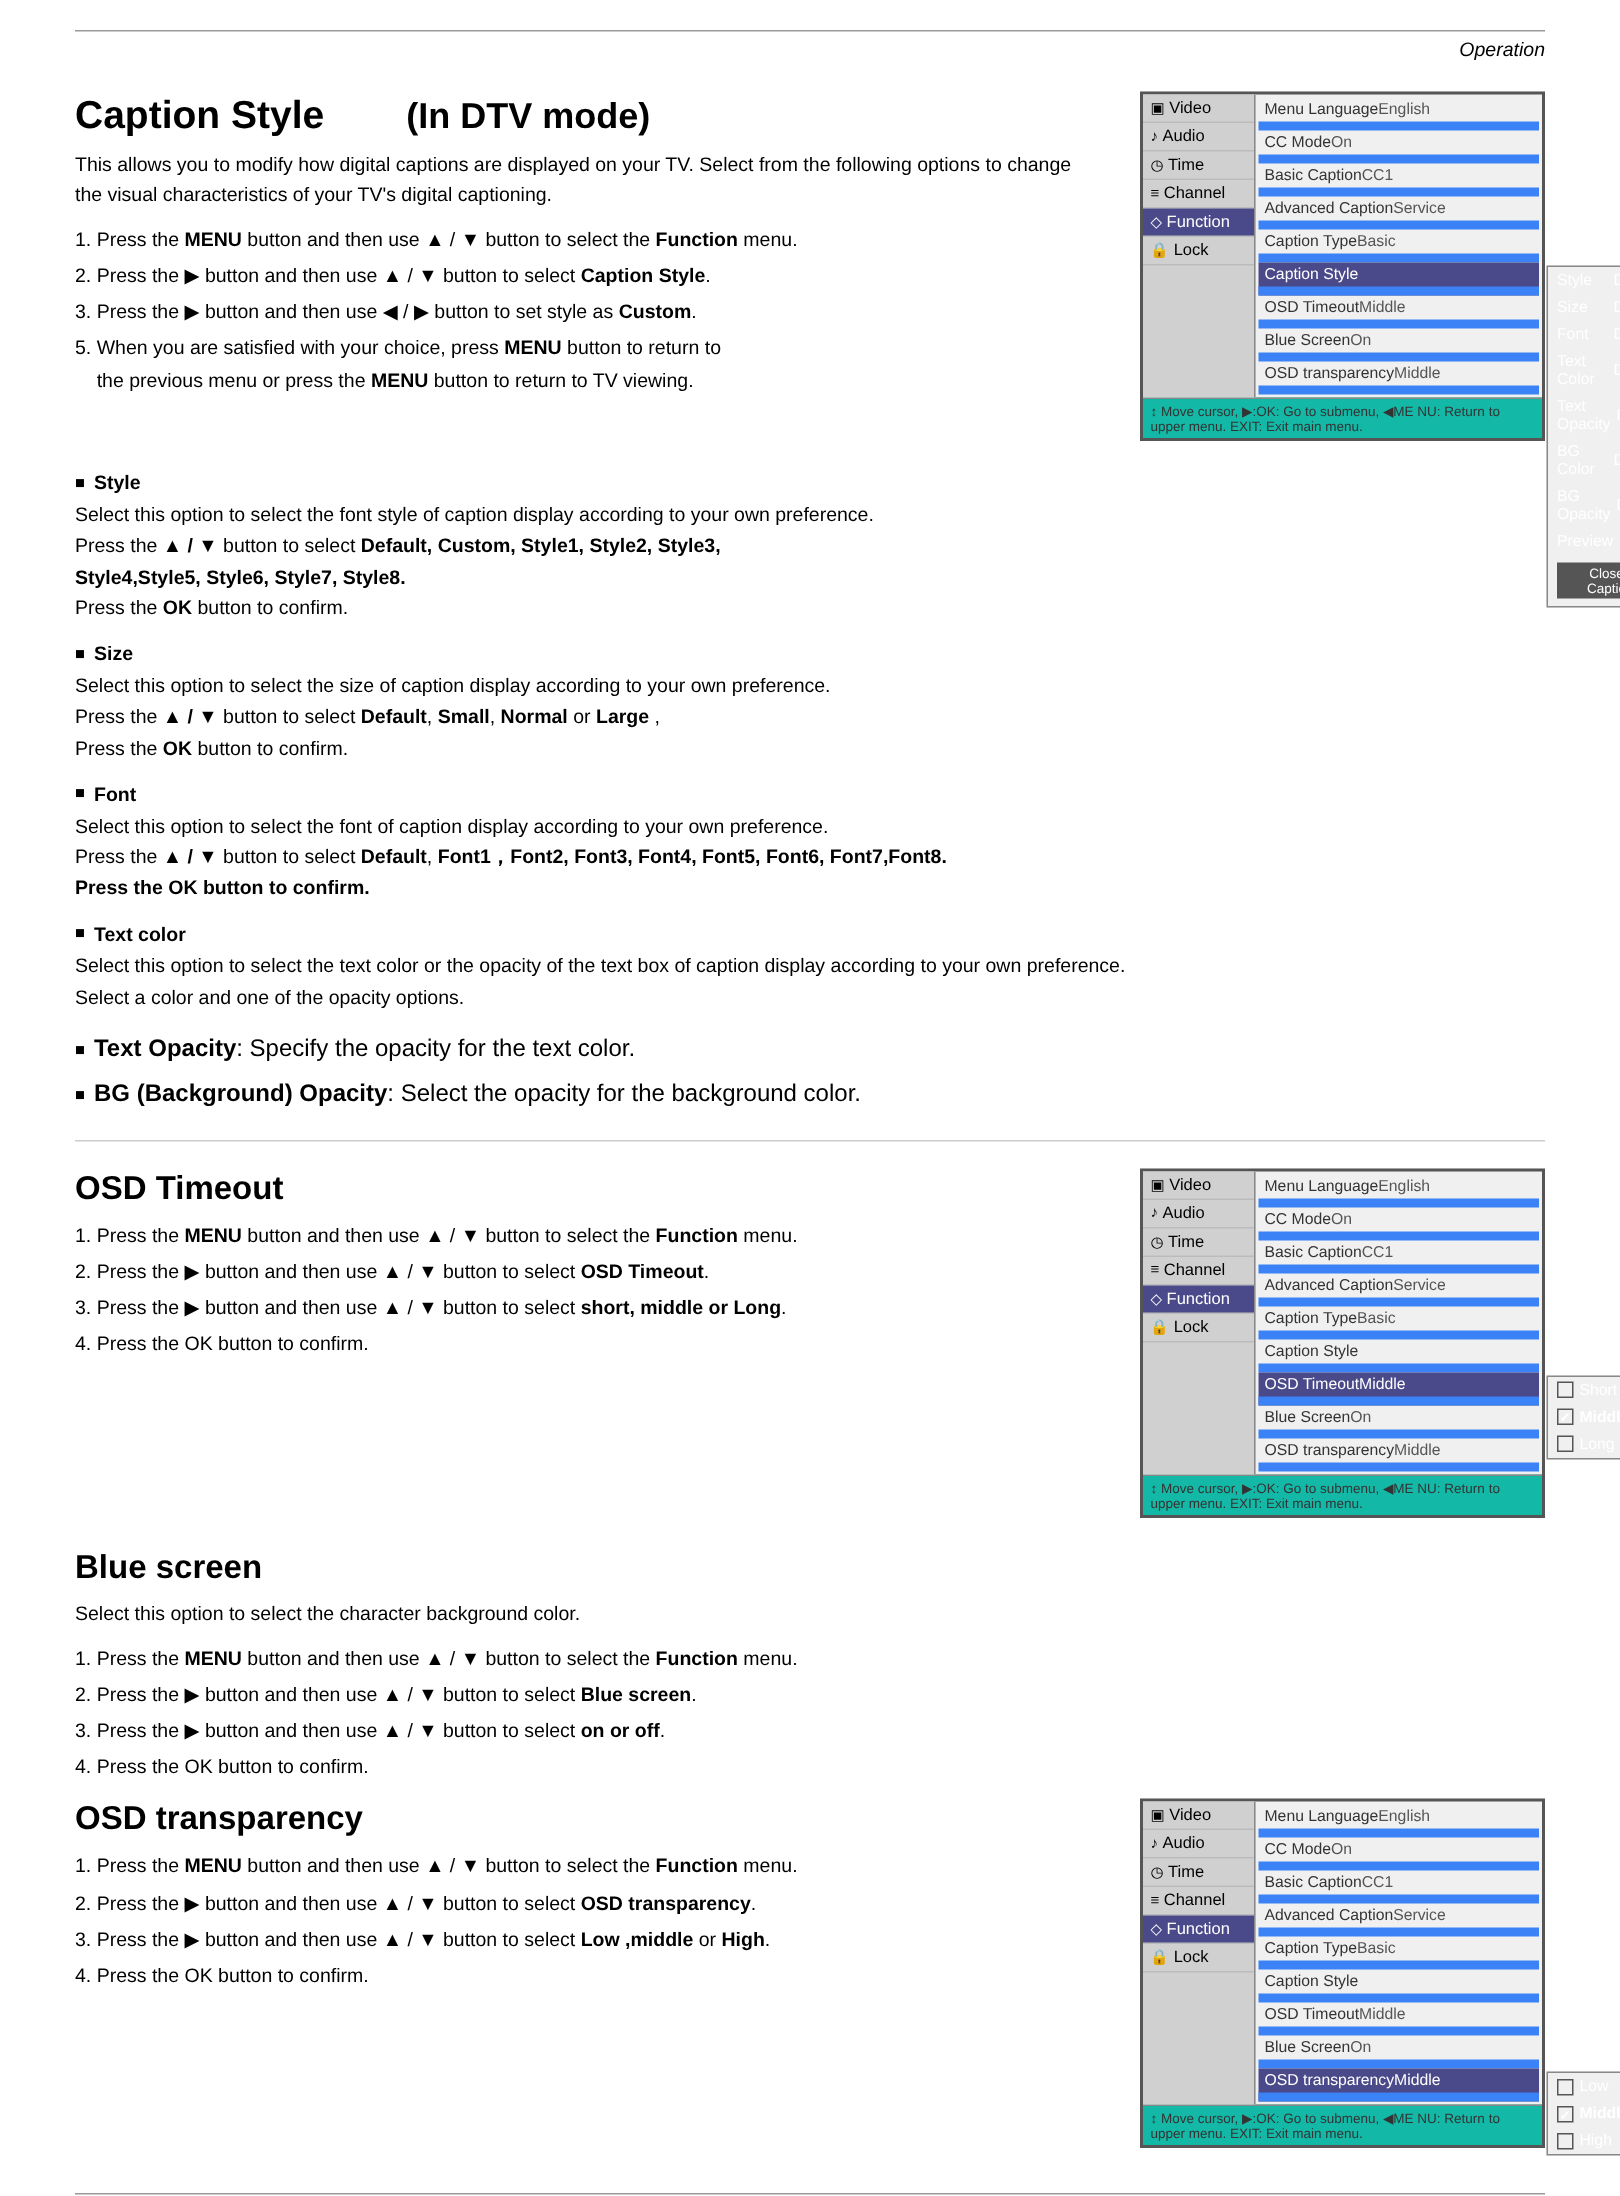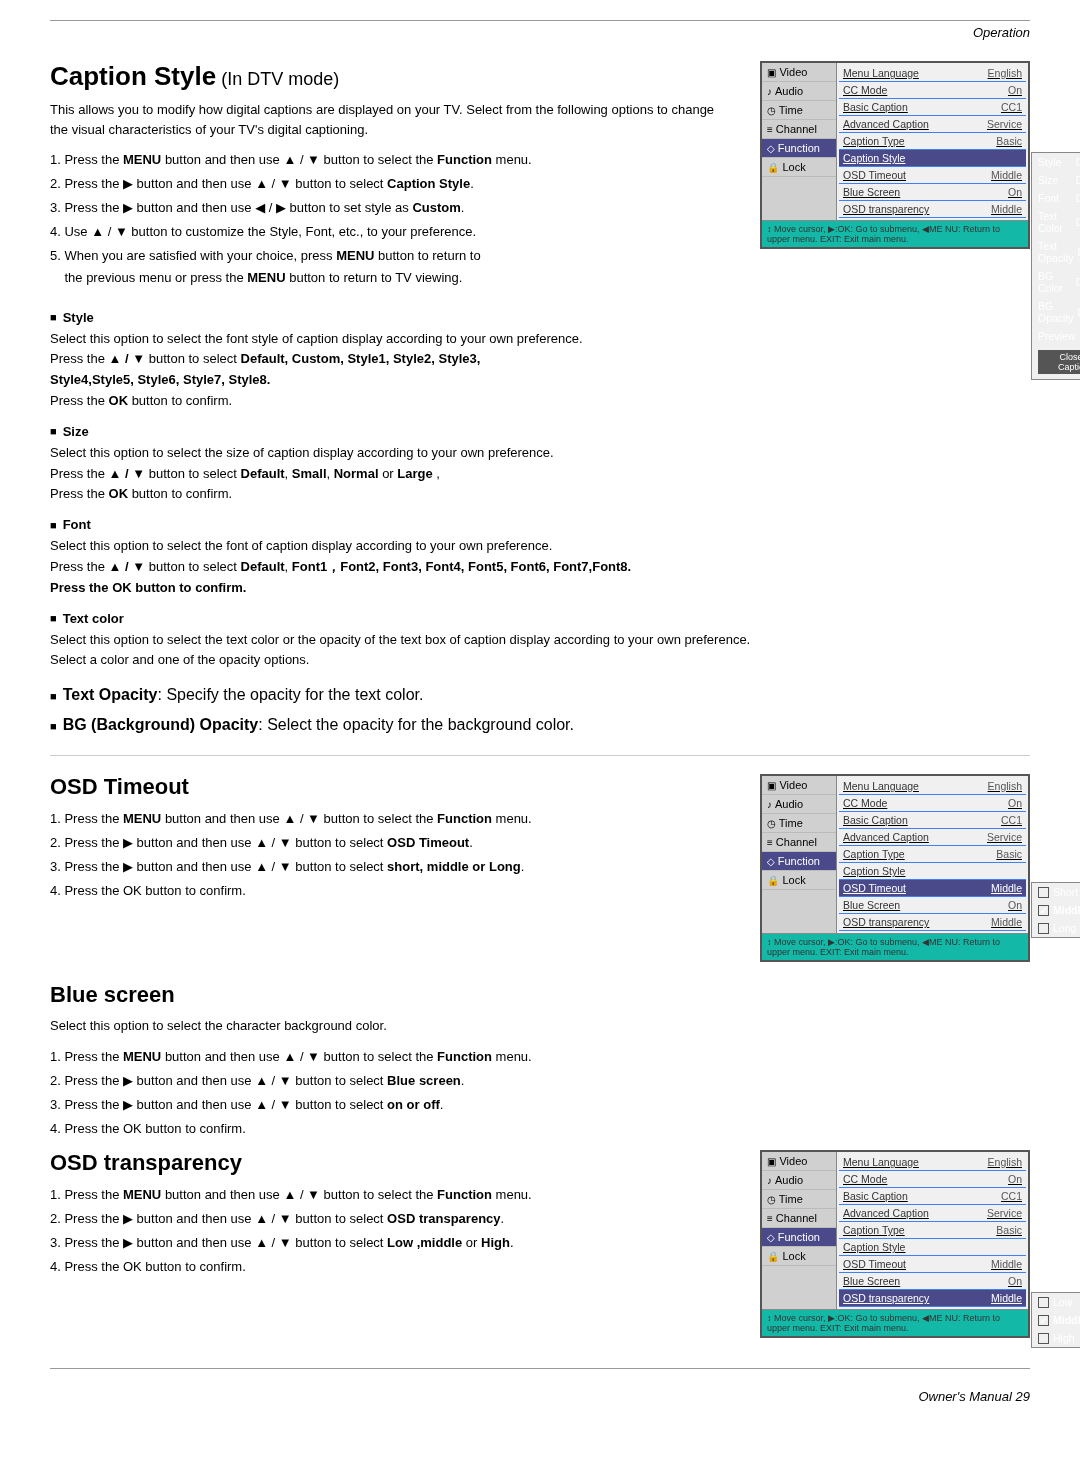--- a/index.html
+++ b/index.html
@@ -30,22 +30,23 @@
       margin-bottom: 21px;
     }
 
     
     .section-title-main {
       font-size: 26px;
       font-weight: bold;
       margin-bottom: 8px;
     }
     .section-title-main .normal-weight {
-      font-weight: normal;
-      font-size: 18px;
+      font-weight: bold;
+      font-size: 24px;
+      margin-left: 48px;
     }
 
     .section-title-h2 {
       font-size: 22px;
       font-weight: bold;
       margin-bottom: 8px;
     }
 
     
     .intro-text {
@@ -173,25 +174,23 @@
       font-size: 10px;
     }
 
     .tv-main-content {
       flex: 1;
       padding: 2px;
     }
 
     .tv-row {
       display: flex;
-      justify-content: space-between;
       padding: 2px 4px;
       font-size: 10.5px;
-      border-bottom: 1px solid #3b82f6;
-      text-decoration: underline;
+      border-bottom: 6px solid #3b82f6;
     }
     .tv-row.highlighted {
       background: #4a4a8a;
       color: white;
     }
     .tv-row .label { color: #333; }
     .tv-row.highlighted .label { color: white; }
     .tv-row .value { color: #555; }
     .tv-row.highlighted .value { color: white; }
 
@@ -266,21 +265,20 @@
   <div class="two-col">
     <div class="text-col">
       <div class="section-title-main">
         <strong>Caption Style</strong><span class="normal-weight"> (In DTV mode)</span>
       </div>
       <div class="intro-text">This allows you to modify how digital captions are displayed on your TV. Select from the following options to change the visual characteristics of your TV's digital captioning.</div>
       <ol class="steps-list">
         <li>1.  Press the <strong>MENU</strong> button and then use ▲ / ▼ button to select the <strong>Function</strong> menu.</li>
         <li>2.  Press the ▶ button and then use ▲ / ▼ button to select <strong>Caption Style</strong>.</li>
         <li>3.  Press the ▶ button and then use ◀ / ▶ button to set style as <strong>Custom</strong>.</li>
-        <li>4.  Use ▲ / ▼ button to customize the Style, Font, etc., to your preference.</li>
         <li>5.  When you are satisfied with your choice,  press <strong>MENU</strong> button to return to<br>&nbsp;&nbsp;&nbsp;&nbsp;the previous menu or press the <strong>MENU</strong> button to return to TV viewing.</li>
       </ol>
     </div>
     <div class="img-col">
       <div class="tv-menu-wrapper">
         <div class="tv-menu-relative">
           <div class="tv-menu">
             <div class="tv-menu-inner">
               <div class="tv-sidebar">
                 <div class="tv-sidebar-item"><span class="icon-sym">▣</span> Video</div>

